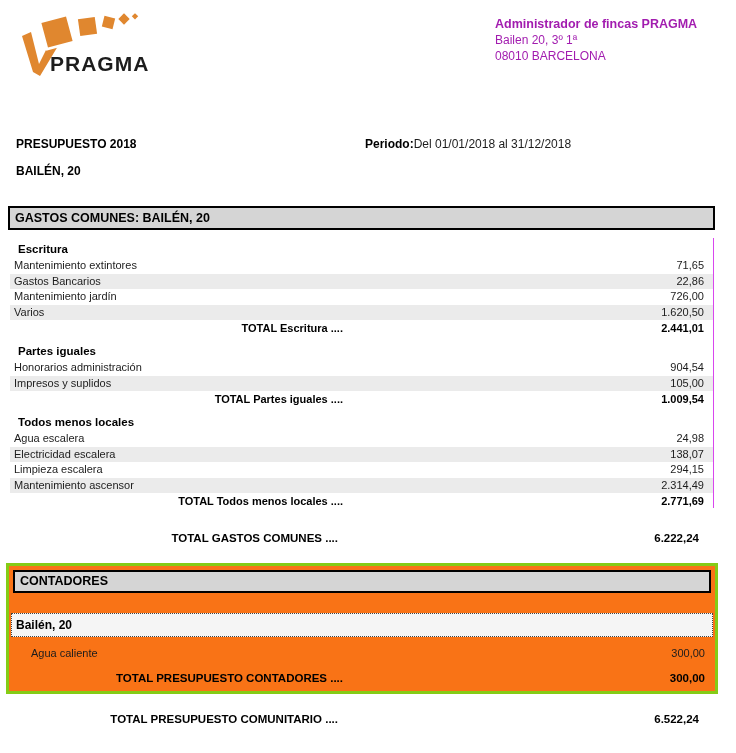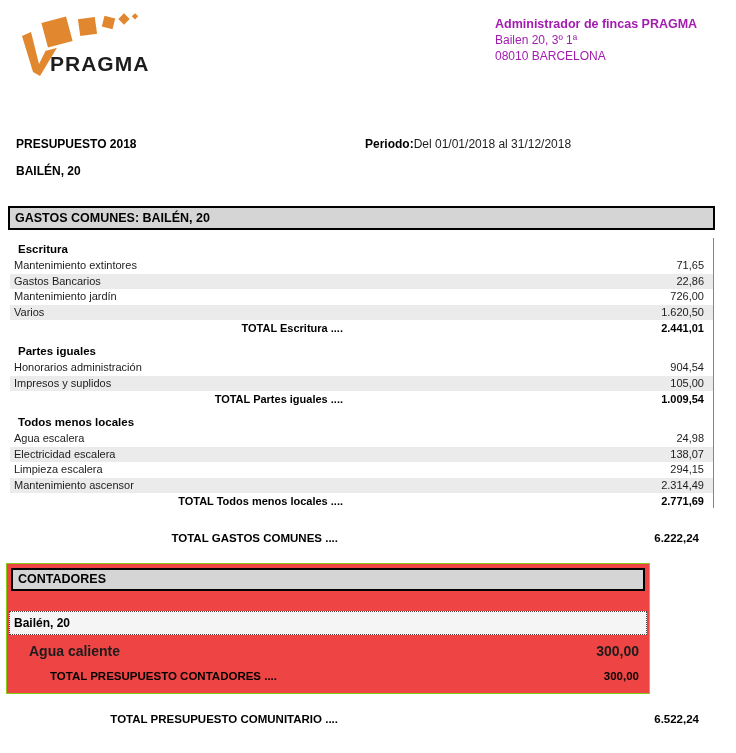--- a/index.html
+++ b/index.html
@@ -44,28 +44,28 @@
   .total-row { position:relative; height:16px; line-height:16px; font-weight:bold; font-size:11px; color:#000; }
   .total-row .lbl { position:absolute; right:370px; top:0; }
   .total-row .amt { position:absolute; right:9px; top:0; }
   
   .grand-line { position:absolute; left:0; width:730px; height:16px; line-height:16px; font-weight:bold; font-size:11.5px; color:#000; }
   .grand-line .lbl { position:absolute; right:392px; top:0; }
   .grand-line .amt { position:absolute; right:31px; top:0; }
   .gc-grand { top:530px; }
   .community { top:711px; }
   
-  .red-box { position:absolute; left:6px; top:563px; width:644px; height:131px; border:1px solid #84cc16; background:#ef4444; }
+  .red-box { position:absolute; left:6px; top:563px; width:712px; height:131px; border:3px solid #84cc16; background:#f97316; }
   .ct-bar { position:absolute; left:4px; right:4px; top:4px; height:23px; line-height:19px; }
   .bailen-bar {
     position:absolute; left:2px; right:2px; top:47px; height:24px; line-height:22px;
     background:#F5F5F5; border:1px dotted #444; font-weight:bold; font-size:12px;
     padding-left:4px; color:#000;
   }
-  .ct-rows { position:absolute; left:0; right:0; top:80px; font-size:14px;font-weight:bold; }
+  .ct-rows { position:absolute; left:0; right:0; top:80px; font-size:11px; }
   .ct-rows .row .lbl { left:22px; }
   .ct-rows .row .amt { right:10px; }
   .ct-total { position:absolute; left:0; right:0; top:104px; height:16px; line-height:16px; font-weight:bold; font-size:11.5px; color:#000; }
   .ct-total .lbl { position:absolute; right:372px; top:0; }
   .ct-total .amt { position:absolute; right:10px; top:0; }
 </style>
 </head>
 <body>
 
 <div class="page">

